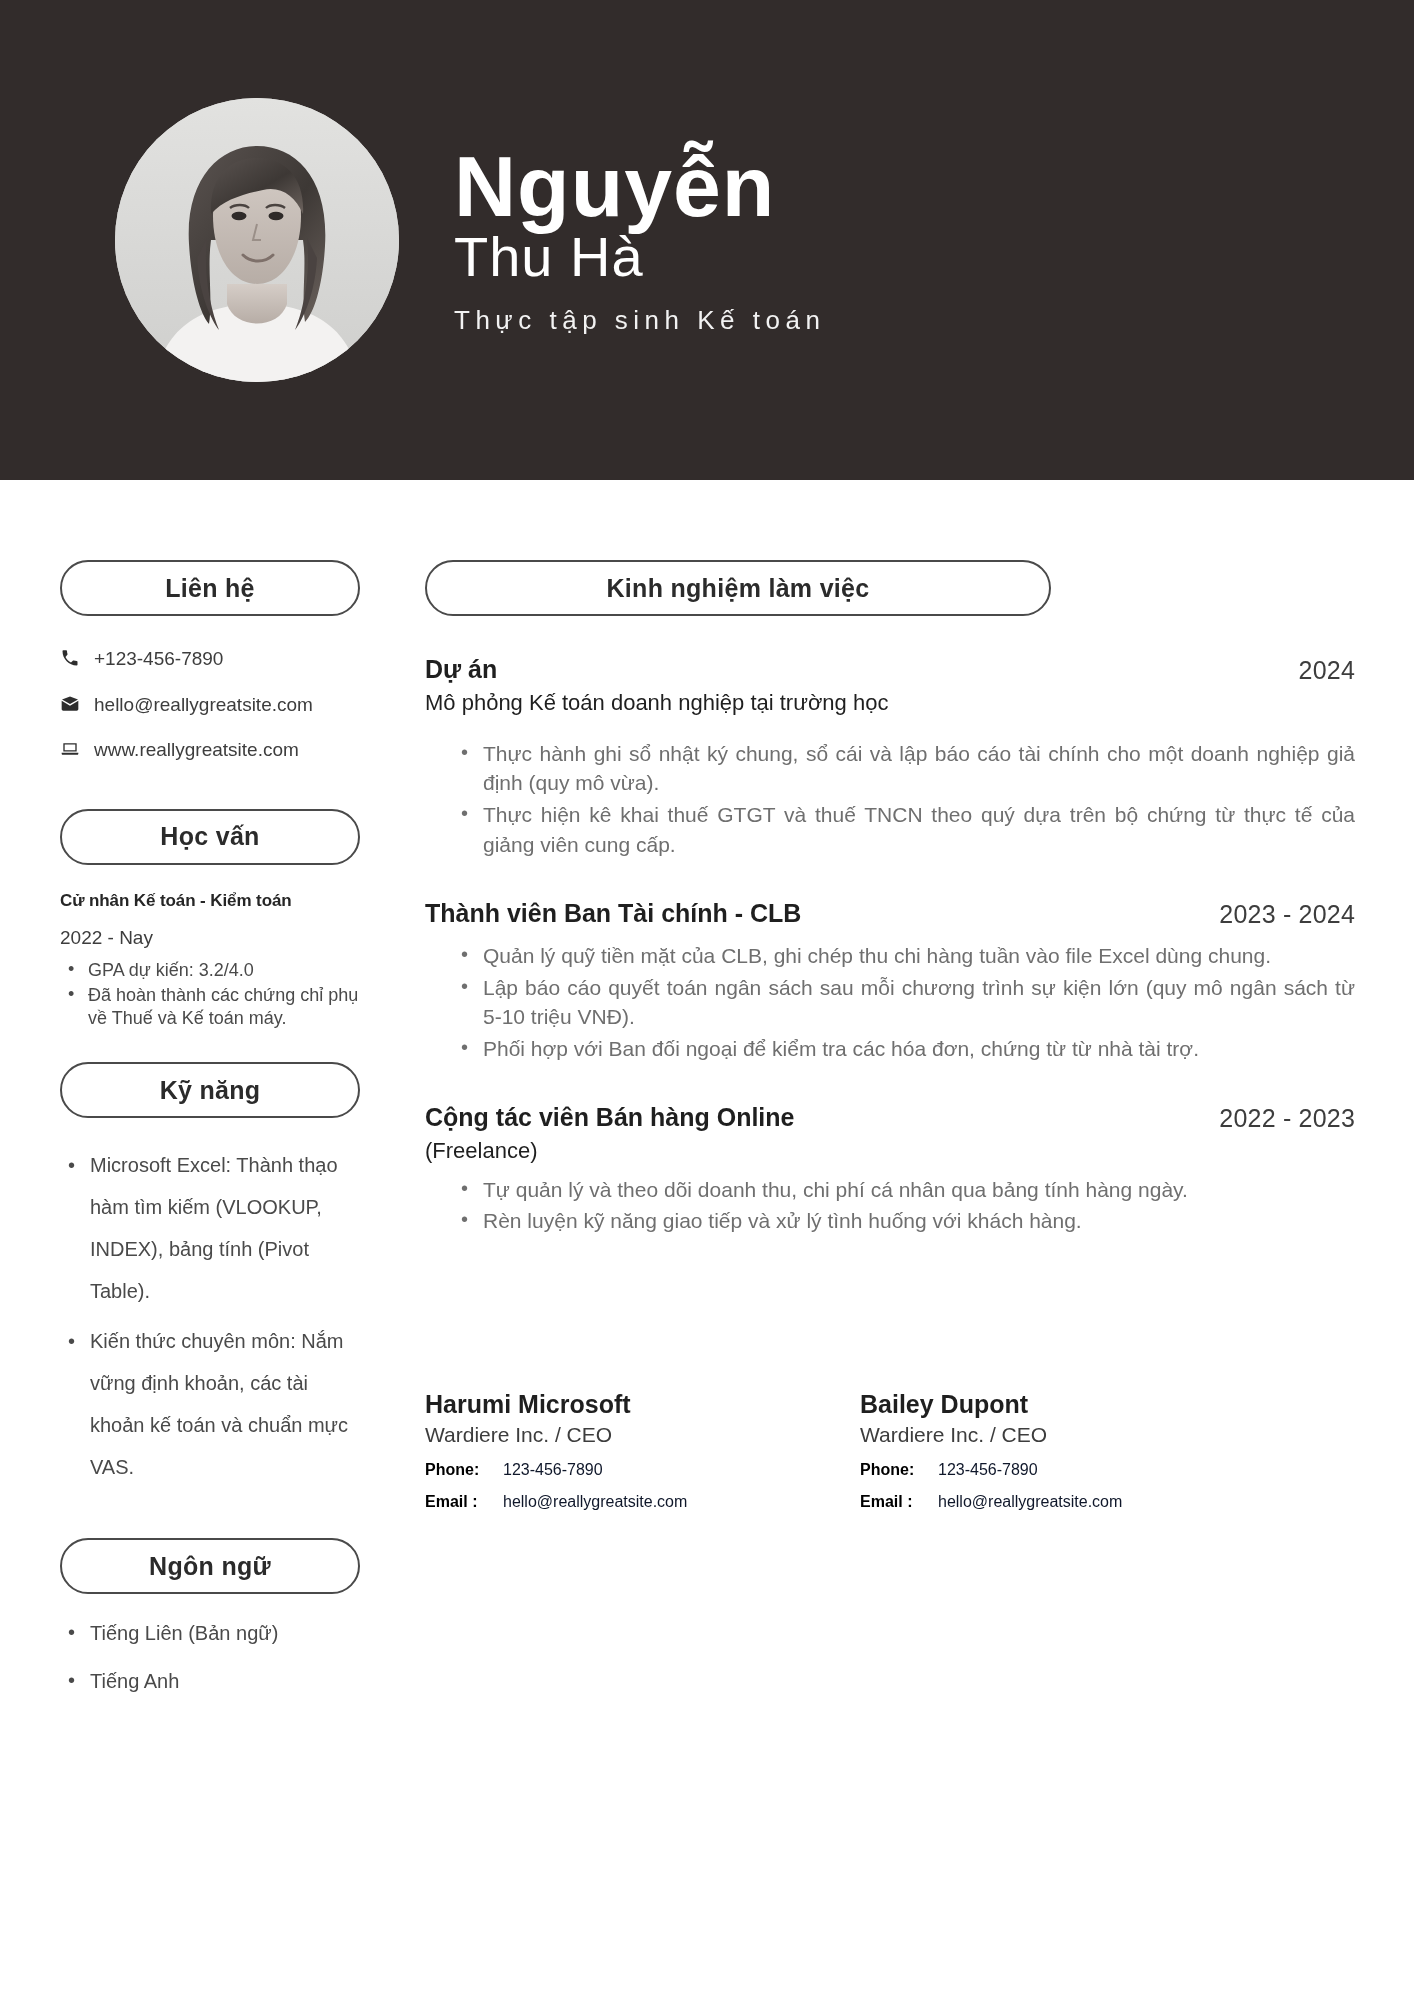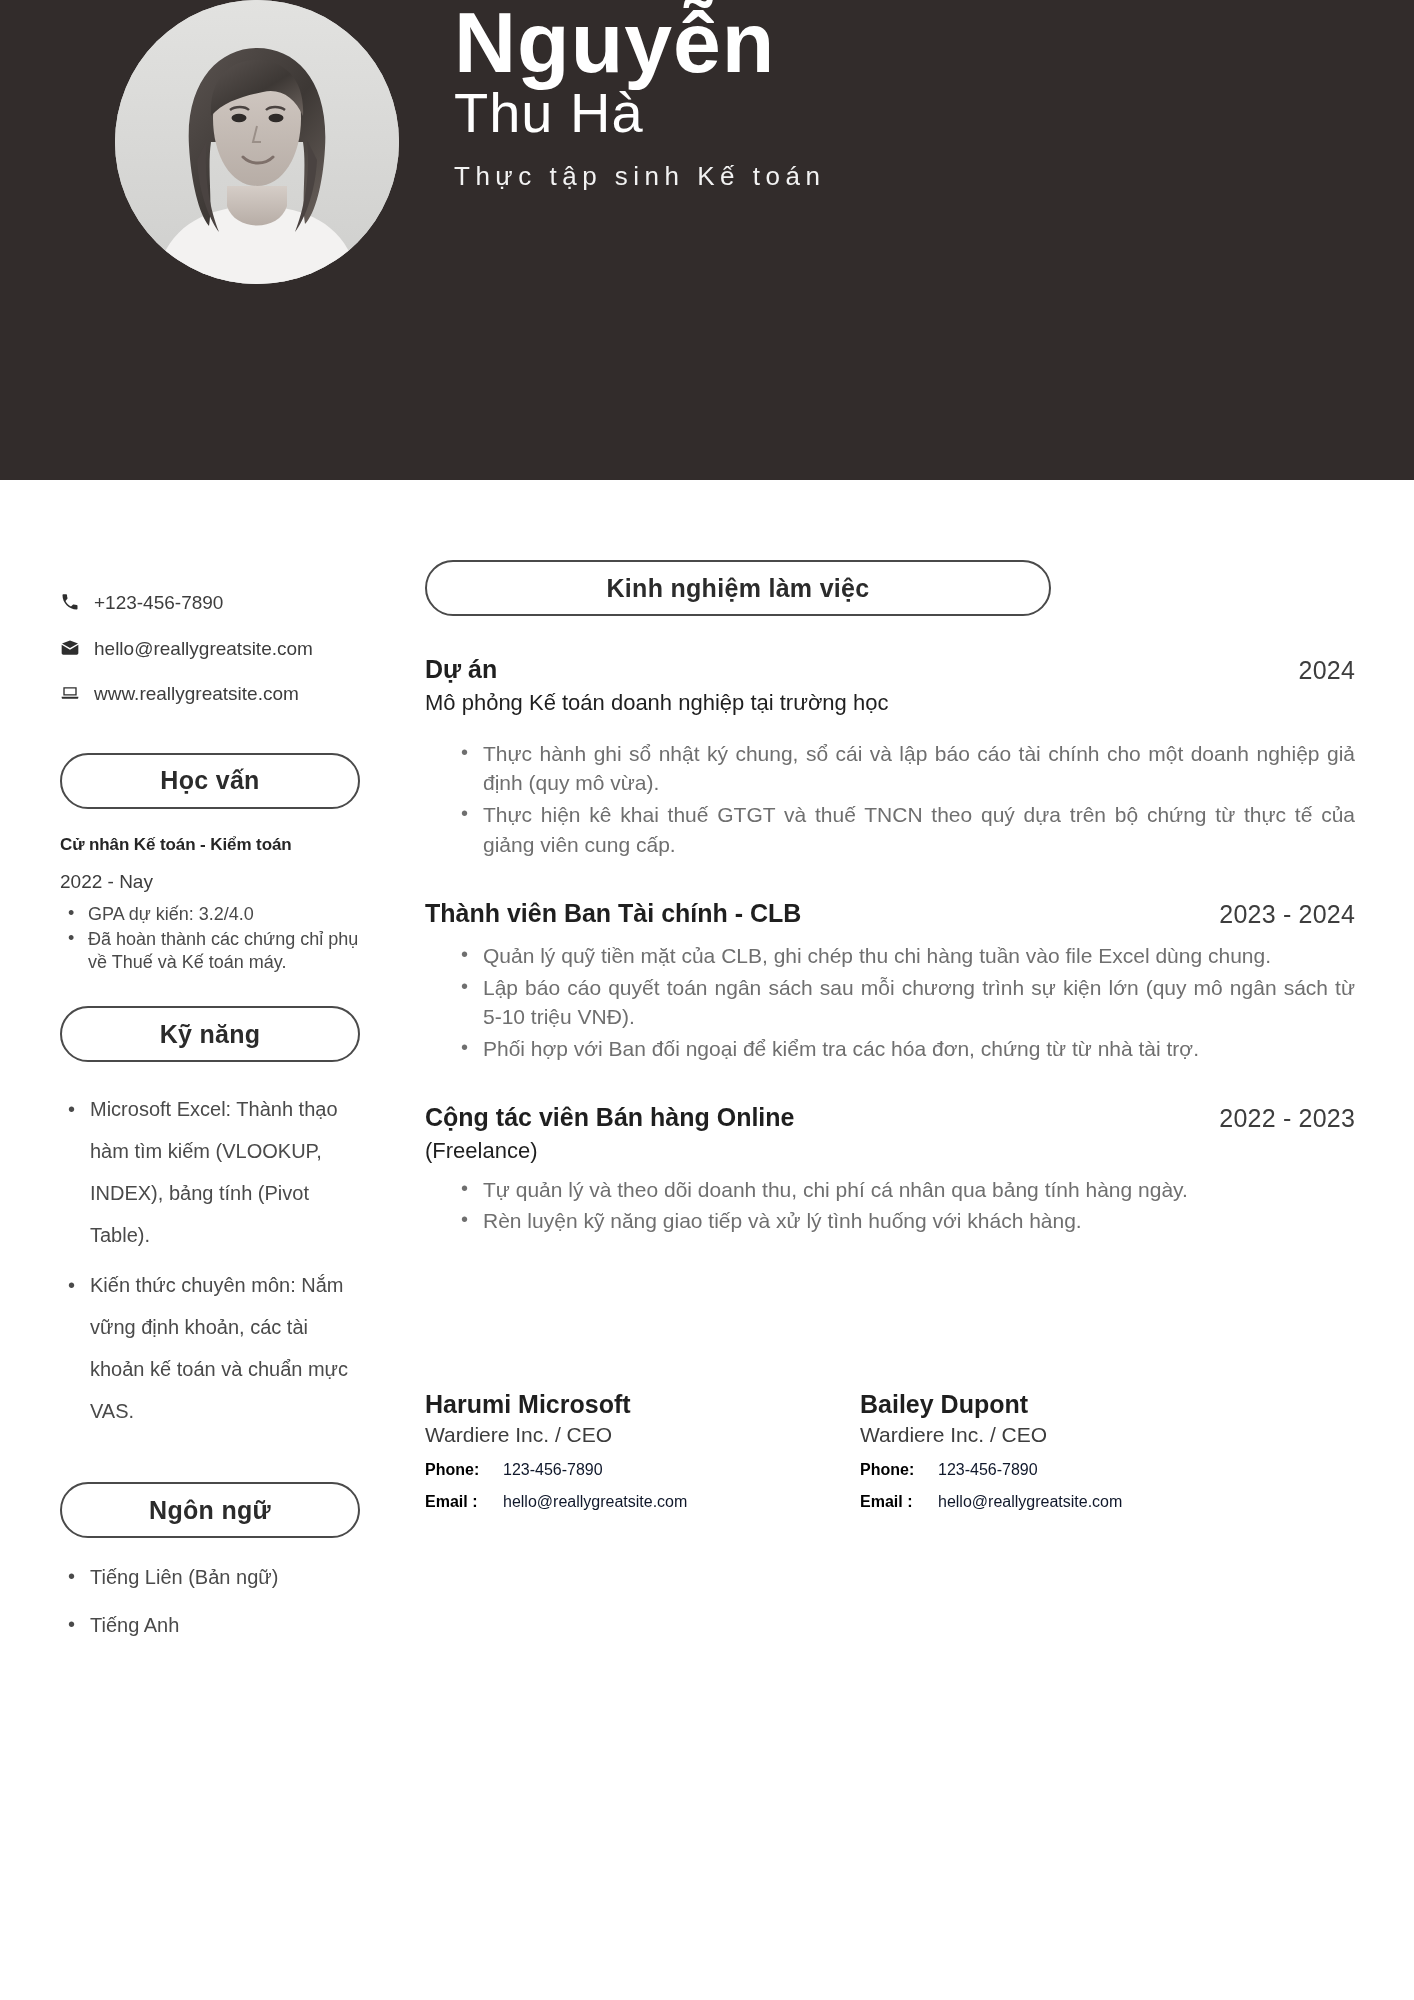--- a/index.html
+++ b/index.html
@@ -12,21 +12,21 @@
     overflow: hidden;
   }
 
   .page { position: relative; width: 1414px; height: 2000px; background: #fff; }
 
   
   .header {
     position: absolute; left: 0; top: 0;
     width: 1414px; height: 480px;
     background: #322c2b;
-    display: flex; align-items: flex-start;
+    display: flex; align-items: center;
   }
   .avatar {
     width: 284px; height: 284px;
     margin-left: 115px;
     border-radius: 50%;
     overflow: hidden;
     background: #d8d8d6;
     position: relative;
     flex: 0 0 auto;
   }
@@ -195,20 +195,21 @@
     </div>
     <div class="name-block">
       <div class="name-line1">Nguyễn</div>
       <div class="name-line2">Thu Hà</div>
       <div class="role">Thực tập sinh Kế toán</div>
     </div>
   </div>
 
   <div class="left-col">
 
+    <div class="pill left">Liên hệ</div>
 
     <div class="contact-list">
       <div class="contact-row">
         <span class="ic">
           <svg viewBox="0 0 24 24">
               <path d="M6.6 10.8c1.4 2.8 3.8 5.1 6.6 6.6l2.2-2.2c.3-.3.7-.4 1-.2 1.2.4 2.4.6 3.6.6.6 0 1 .4 1 1V20c0 .6-.4 1-1 1C10.8 21 3 13.2 3 3.6c0-.6.4-1 1-1h3.4c.6 0 1 .4 1 1 0 1.3.2 2.5.6 3.6.1.4 0 .8-.2 1l-2.2 2.6z"></path>
             </svg>
         </span>
         <span class="txt">+123-456-7890</span>
       </div>

